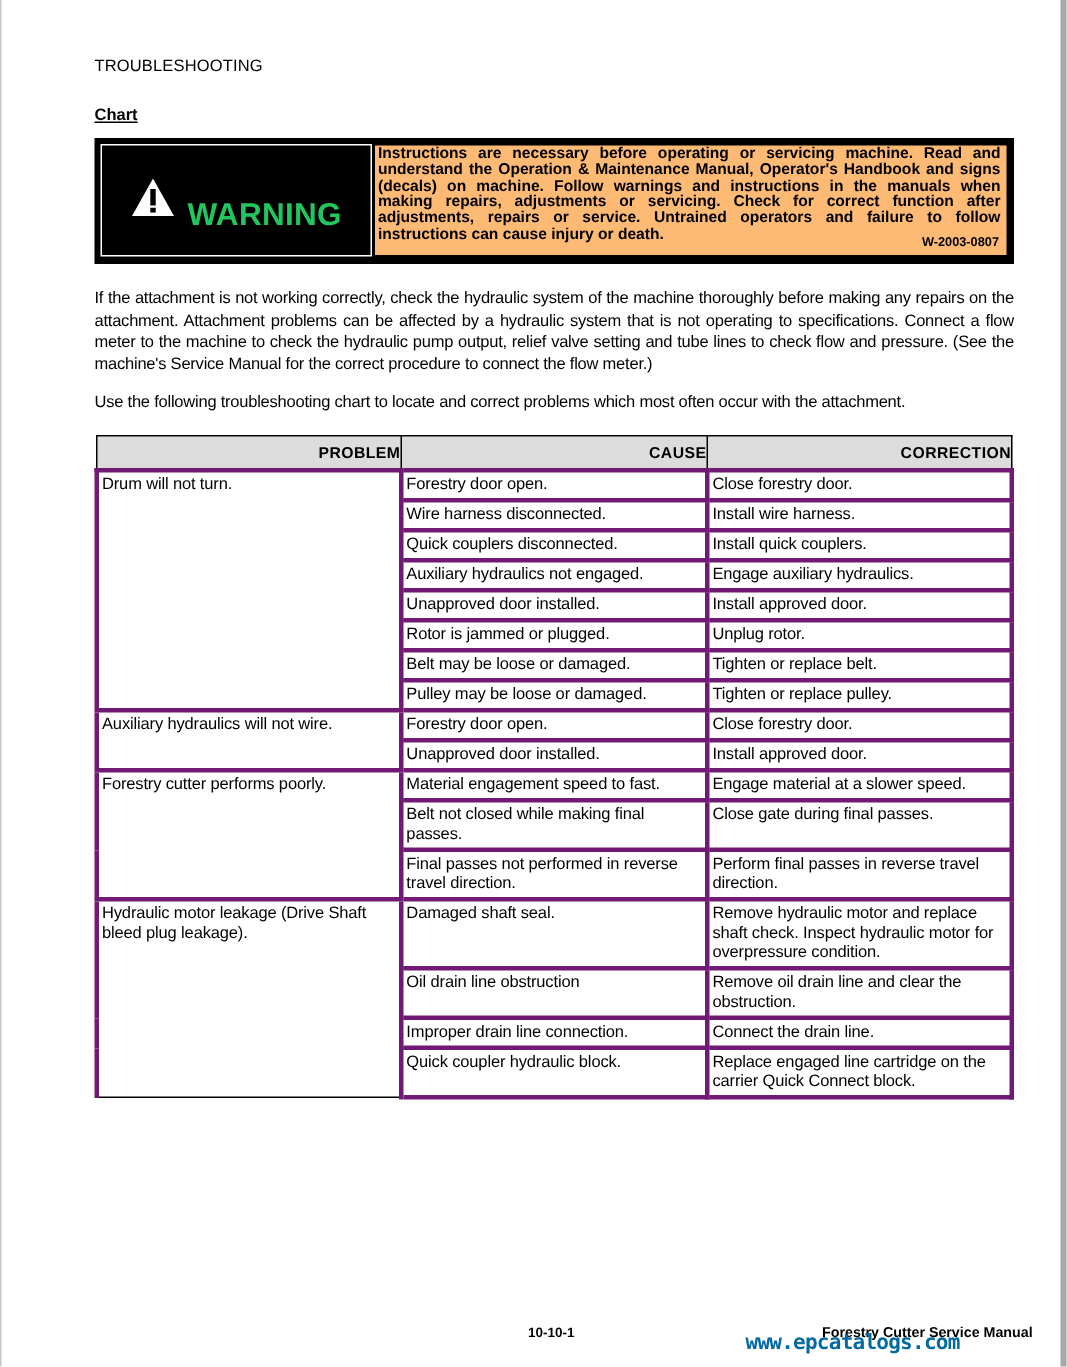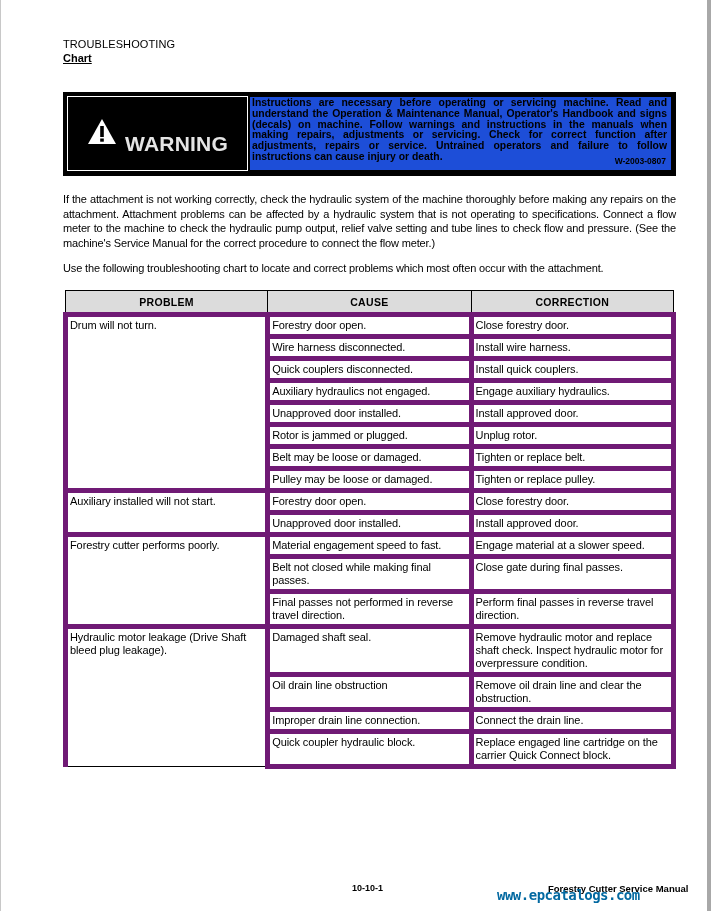--- a/index.html
+++ b/index.html
@@ -8,65 +8,65 @@
       background: #ffffff; color: #000;
       font-family: "Liberation Sans", sans-serif;
     }
     .edge-left { position: absolute; left: 0; top: 0; width: 1px; height: 911px; background: #c8c8c8; }
     .edge-right { position: absolute; left: 707px; top: 0; width: 4px; height: 911px; background: #a8a8a8; }
     .section-title {
       position: absolute; left: 63px; top: 38px;
       font-size: 11px; font-weight: normal; letter-spacing: 0.1px;
     }
     .sub-title {
-      position: absolute; left: 63px; top: 52px;
+      position: absolute; left: 63px; top: 71px;
       font-size: 11px; font-weight: bold; text-decoration: underline;
     }
     .warning-box {
       position: absolute; left: 63px; top: 92px; width: 613px; height: 84px;
       background: #000; box-sizing: border-box;
     }
     .warning-label {
       position: absolute; left: 4px; top: 4px; width: 181px; height: 75px;
       border: 1px solid #fff; box-sizing: border-box; background: #000;
       display: flex; align-items: center; justify-content: center; gap: 8px;
     }
     .warning-label svg { width: 30px; height: 27px; }
     .warning-word {
-      color: #e5e5e5; font-family: "Liberation Sans", sans-serif;
+      color: #22c55e; font-family: "Liberation Sans", sans-serif;
       font-weight: bold; font-size: 21px; letter-spacing: 0.2px; margin-top: 20px;
     }
     .warning-text {
       position: absolute; left: 187px; top: 5px; width: 421px; height: 73px;
-      background: #1d4ed8; box-sizing: border-box; padding: 1px 4px 0 2px;
+      background: #fdba74; box-sizing: border-box; padding: 1px 4px 0 2px;
       font-size: 10.4px; font-weight: bold; line-height: 10.8px;
       text-align: justify;
     }
     .warning-code {
       position: absolute; right: 5px; bottom: 3px;
       font-size: 8.5px; font-weight: bold;
     }
     .para {
       position: absolute; left: 63px; width: 613px;
       font-size: 11px; line-height: 14.6px; text-align: justify;
       font-family: Liberation Sans, sans-serif;
     }
     .para1 { top: 192px; letter-spacing: -0.15px; }
     .para2 { top: 261px; letter-spacing: -0.15px; }
     table.chart {
       position: absolute; left: 63px; top: 290px; width: 613px;
       border-collapse: collapse; font-size: 11px;
     }
     table.chart th {
       background: #dcdcdc; font-weight: bold; font-size: 10.5px;
-      height: 21px; border: 1px solid #000; padding: 0; text-align: center;
+      height: 21px; border: 1px solid #000; padding: 0; text-align: right;
       letter-spacing: 0.3px;
     }
     table.chart td {
-      border: 5px solid #701a75; vertical-align: top;
+      border: 3px solid #701a75; vertical-align: top;
       padding: 2px 2px 2px 2px; line-height: 13px; letter-spacing: -0.1px;
     }
     table.chart td.problem { border-bottom: 1px solid #000; }
     col.c1 { width: 204px; } col.c2 { width: 205px; } col.c3 { width: 204px; }
     .footer-page {
       position: absolute; left: 352px; top: 883px; font-size: 9px; font-weight: bold;
     }
     .footer-title {
       position: absolute; left: 548px; top: 883px; font-size: 9.5px; font-weight: bold;
     }
@@ -146,21 +146,21 @@
       </tr>
       <tr>
         <td>Belt may be loose or damaged.</td>
         <td>Tighten or replace belt.</td>
       </tr>
       <tr>
         <td>Pulley may be loose or damaged.</td>
         <td>Tighten or replace pulley.</td>
       </tr>
       <tr>
-        <td class="problem" rowspan="2">Auxiliary installed will not start.</td>
+        <td class="problem" rowspan="2">Auxiliary hydraulics will not wire.</td>
         <td>Forestry door open.</td>
         <td>Close forestry door.</td>
       </tr>
       <tr>
         <td>Unapproved door installed.</td>
         <td>Install approved door.</td>
       </tr>
       <tr>
         <td class="problem" rowspan="3">Forestry cutter performs poorly.</td>
         <td>Material engagement speed to fast.</td>

